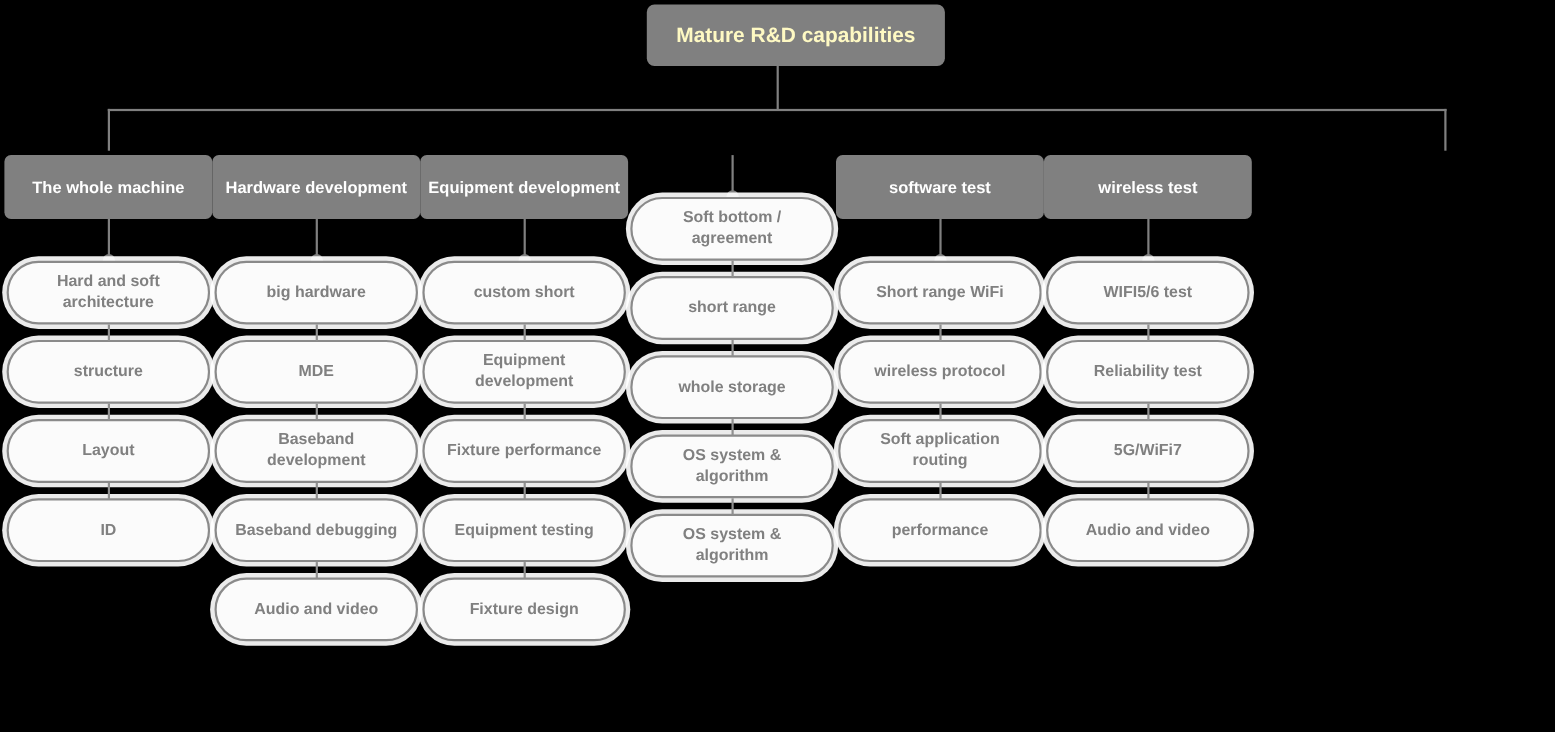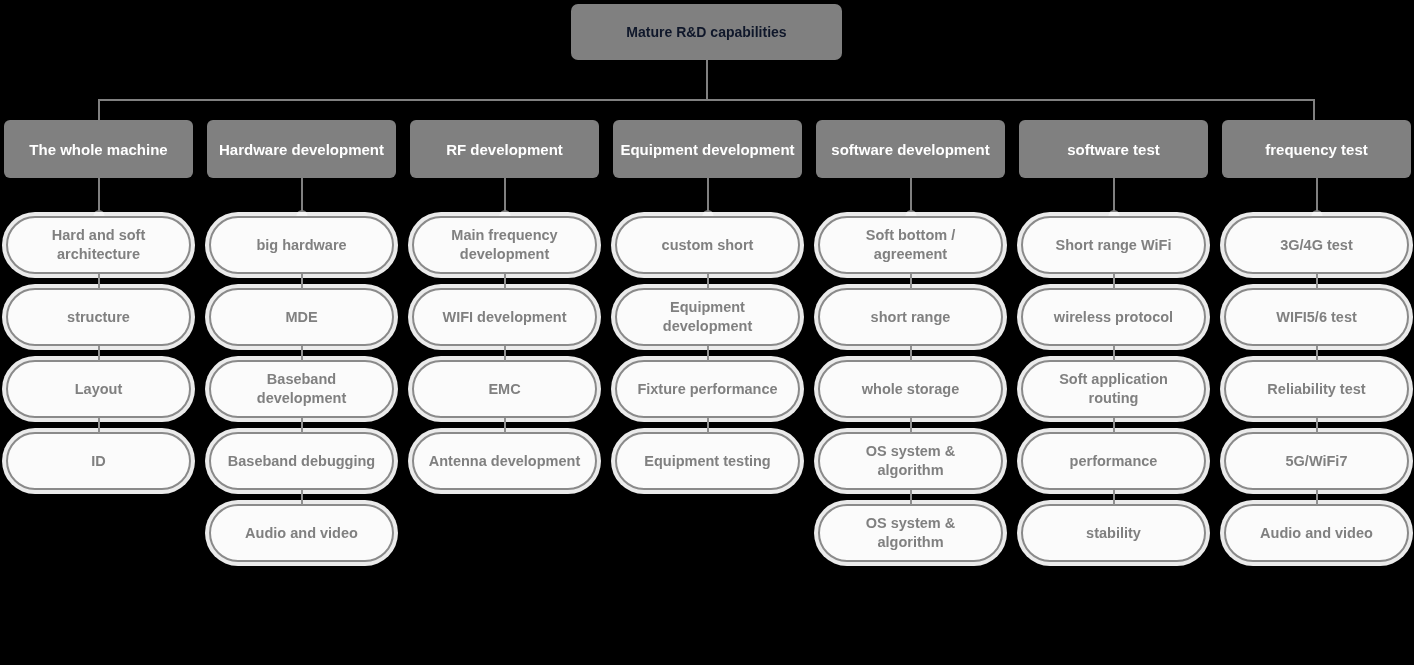--- a/index.html
+++ b/index.html
@@ -18,28 +18,28 @@
   #diagram {
     position: relative;
     width: 1414px;
     height: 665px;
     background: #000000;
   }
 
   
   .root-node {
     position: absolute;
-    left: 571px;
+    left: 588px;
     top: 4px;
     width: 271px;
     height: 56px;
     background: #808080;
     border-radius: 7px;
-    color: #0f172a;
-    font-size: 14px;
+    color: #fef9c3;
+    font-size: 19px;
     font-weight: bold;
     line-height: 23px;
     display: flex;
     align-items: center;
     justify-content: center;
     text-align: center;
     box-sizing: border-box;
     padding: 0 8px;
   }
 
@@ -70,24 +70,23 @@
     left: 1313px;
     top: 99px;
     width: 2px;
     height: 38px;
   }
 
   
   .columns {
     position: absolute;
     left: 4px;
-    top: 120px;
+    top: 141px;
     width: 1406px;
     display: flex;
-    gap: 14px;
   }
   .column {
     width: 189px;
     flex: 0 0 189px;
     display: flex;
     flex-direction: column;
     align-items: stretch;
   }
 
   .col-header {
@@ -226,57 +225,41 @@
           </div>
           <div class="pill-wrap">
             <div class="pill">Baseband debugging</div>
           </div>
           <div class="pill-wrap">
             <div class="pill">Audio and video</div>
           </div>
         </div>
       </div>
       <div class="column">
-        <div class="col-header">RF development</div>
-        <div class="header-stem"></div>
-        <div class="pill-list">
-          <div class="pill-wrap">
-            <div class="pill">Main frequency development</div>
-          </div>
-          <div class="pill-wrap">
-            <div class="pill">WIFI development</div>
-          </div>
-          <div class="pill-wrap">
-            <div class="pill">EMC</div>
-          </div>
-          <div class="pill-wrap">
-            <div class="pill">Antenna development</div>
-          </div>
-        </div>
-      </div>
-      <div class="column">
         <div class="col-header">Equipment development</div>
         <div class="header-stem"></div>
         <div class="pill-list">
           <div class="pill-wrap">
             <div class="pill">custom short</div>
           </div>
           <div class="pill-wrap">
             <div class="pill">Equipment development</div>
           </div>
           <div class="pill-wrap">
             <div class="pill">Fixture performance</div>
           </div>
           <div class="pill-wrap">
             <div class="pill">Equipment testing</div>
           </div>
-        </div>
-      </div>
-      <div class="column">
-        <div class="col-header">software development</div>
+          <div class="pill-wrap">
+            <div class="pill">Fixture design</div>
+          </div>
+        </div>
+      </div>
+      <div class="column">
         <div class="header-stem"></div>
         <div class="pill-list">
           <div class="pill-wrap">
             <div class="pill">Soft bottom / agreement</div>
           </div>
           <div class="pill-wrap">
             <div class="pill">short range</div>
           </div>
           <div class="pill-wrap">
             <div class="pill">whole storage</div>
@@ -298,32 +281,26 @@
           </div>
           <div class="pill-wrap">
             <div class="pill">wireless protocol</div>
           </div>
           <div class="pill-wrap">
             <div class="pill">Soft application routing</div>
           </div>
           <div class="pill-wrap">
             <div class="pill">performance</div>
           </div>
-          <div class="pill-wrap">
-            <div class="pill">stability</div>
-          </div>
-        </div>
-      </div>
-      <div class="column">
-        <div class="col-header">frequency test</div>
-        <div class="header-stem"></div>
-        <div class="pill-list">
-          <div class="pill-wrap">
-            <div class="pill">3G/4G test</div>
-          </div>
+        </div>
+      </div>
+      <div class="column">
+        <div class="col-header">wireless test</div>
+        <div class="header-stem"></div>
+        <div class="pill-list">
           <div class="pill-wrap">
             <div class="pill">WIFI5/6 test</div>
           </div>
           <div class="pill-wrap">
             <div class="pill">Reliability test</div>
           </div>
           <div class="pill-wrap">
             <div class="pill">5G/WiFi7</div>
           </div>
           <div class="pill-wrap">

